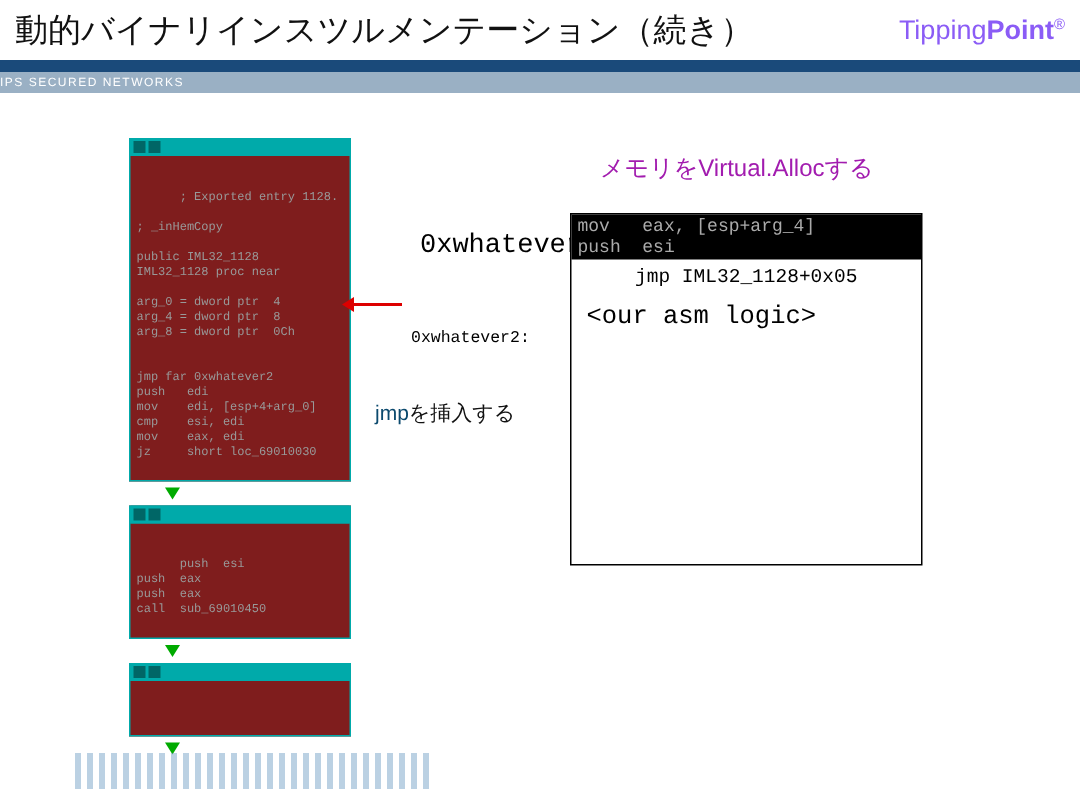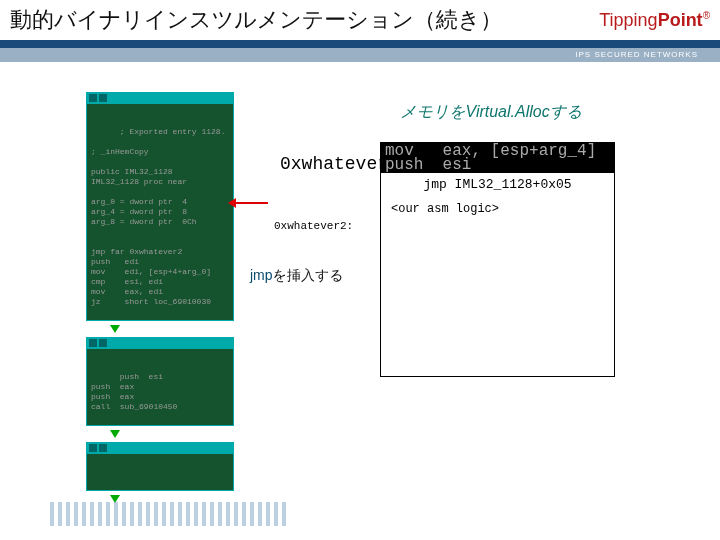--- a/index.html
+++ b/index.html
@@ -1,39 +1,39 @@
 <!DOCTYPE html>
 <html><head>
 <meta charset="utf-8">
 <style>
   * { margin: 0; padding: 0; box-sizing: border-box; }
   body { width: 720px; height: 540px; background: #fff; font-family: Arial, sans-serif; position: relative; overflow: hidden; }
   .header { width: 100%; height: 48px; background: #fff; display: flex; align-items: center; padding: 0 10px; border-bottom: 8px solid #1a4a7a; }
   .title { font-size: 22px; font-weight: normal; color: #111; flex: 1; }
-  .logo { font-size: 18px; font-weight: normal; color: #b91c1c; }
+  .logo { font-size: 18px; font-weight: normal; color: #8b5cf6; }
   .logo .light { font-weight: 300; }
   .logo .bold { font-weight: bold; }
   .logo .reg { font-size: 10px; vertical-align: super; }
-  .subbar { width: 100%; height: 14px; background: #9ab0c4; font-size: 8px; color: #fff; text-align: right; padding-right: 22px; line-height: 14px; letter-spacing: 1px; }
+  .subbar { width: 100%; height: 14px; background: #9ab0c4; font-size: 8px; color: #fff; text-align: left; padding-right: 22px; line-height: 14px; letter-spacing: 1px; }
   .stage { position: relative; width: 100%; height: calc(540px - 70px); }
 
   .ida { position: absolute; left: 86px; top: 30px; width: 148px; }
-  .ida-block { border: 1px solid #0aa; border-top: 12px solid #0aa; background: #14532d; color: #999; font-family: "Courier New", monospace; font-size: 8px; line-height: 10px; padding: 3px 4px; margin-bottom: 10px; position: relative; white-space: pre; }
+  .ida-block { border: 1px solid #0aa; border-top: 12px solid #0aa; background: #7f1d1d; color: #999; font-family: "Courier New", monospace; font-size: 8px; line-height: 10px; padding: 3px 4px; margin-bottom: 10px; position: relative; white-space: pre; }
   .ida-block .titlebar { position: absolute; top: -12px; left: 0; right: 0; height: 12px; background: #0aa; display: flex; align-items: center; gap: 2px; padding-left: 2px; }
   .sq { width: 8px; height: 8px; background: #066; display: inline-block; }
   .ida-arrow-down { width: 0; height: 0; border-left: 5px solid transparent; border-right: 5px solid transparent; border-top: 8px solid #0a0; margin: -6px 0 4px 24px; }
 
-  .memlabel { position: absolute; left: 400px; top: 40px; font-size: 16px; color: #0f766e; font-style: italic; }
+  .memlabel { position: absolute; left: 400px; top: 40px; font-size: 16px; color: #a21caf; }
   .addr1 { position: absolute; left: 280px; top: 92px; font-family: "Courier New", monospace; font-size: 18px; }
   .addr2 { position: absolute; left: 274px; top: 158px; font-family: "Courier New", monospace; font-size: 11px; }
 
   .membox { position: absolute; left: 380px; top: 80px; width: 235px; height: 235px; border: 1.5px solid #000; background: #fff; }
-  .memhead { background: #000; color: #aaa; font-family: "Courier New", monospace; font-size: 16px; line-height: 14px; padding: 1px 4px; white-space: pre; }
+  .memhead { background: #000; color: #aaa; font-family: "Courier New", monospace; font-size: 12px; line-height: 14px; padding: 1px 4px; white-space: pre; }
   .jmpline { font-family: "Courier New", monospace; font-size: 13px; padding: 4px 6px; text-align: center; }
-  .ourlogic { font-family: "Courier New", monospace; font-size: 12px; padding: 6px 10px; }
+  .ourlogic { font-family: "Courier New", monospace; font-size: 17px; padding: 6px 10px; }
 
   .jmplabel { position: absolute; left: 250px; top: 205px; font-size: 14px; color: #111; }
   .jmplabel .r { color: #0c4a6e; }
 
   .arrow-red { position: absolute; left: 236px; top: 140px; width: 32px; height: 2px; background: #d00; }
   .arrow-red::before { content: ""; position: absolute; left: -8px; top: -4px; border-top: 5px solid transparent; border-bottom: 5px solid transparent; border-right: 8px solid #d00; }
 
   .dots { position: absolute; left: 50px; bottom: 6px; width: 240px; height: 24px; background:
     repeating-linear-gradient(90deg, #7aa4c9 0 4px, transparent 4px 8px); opacity: .5;
     mask: linear-gradient(#000,#000); }

